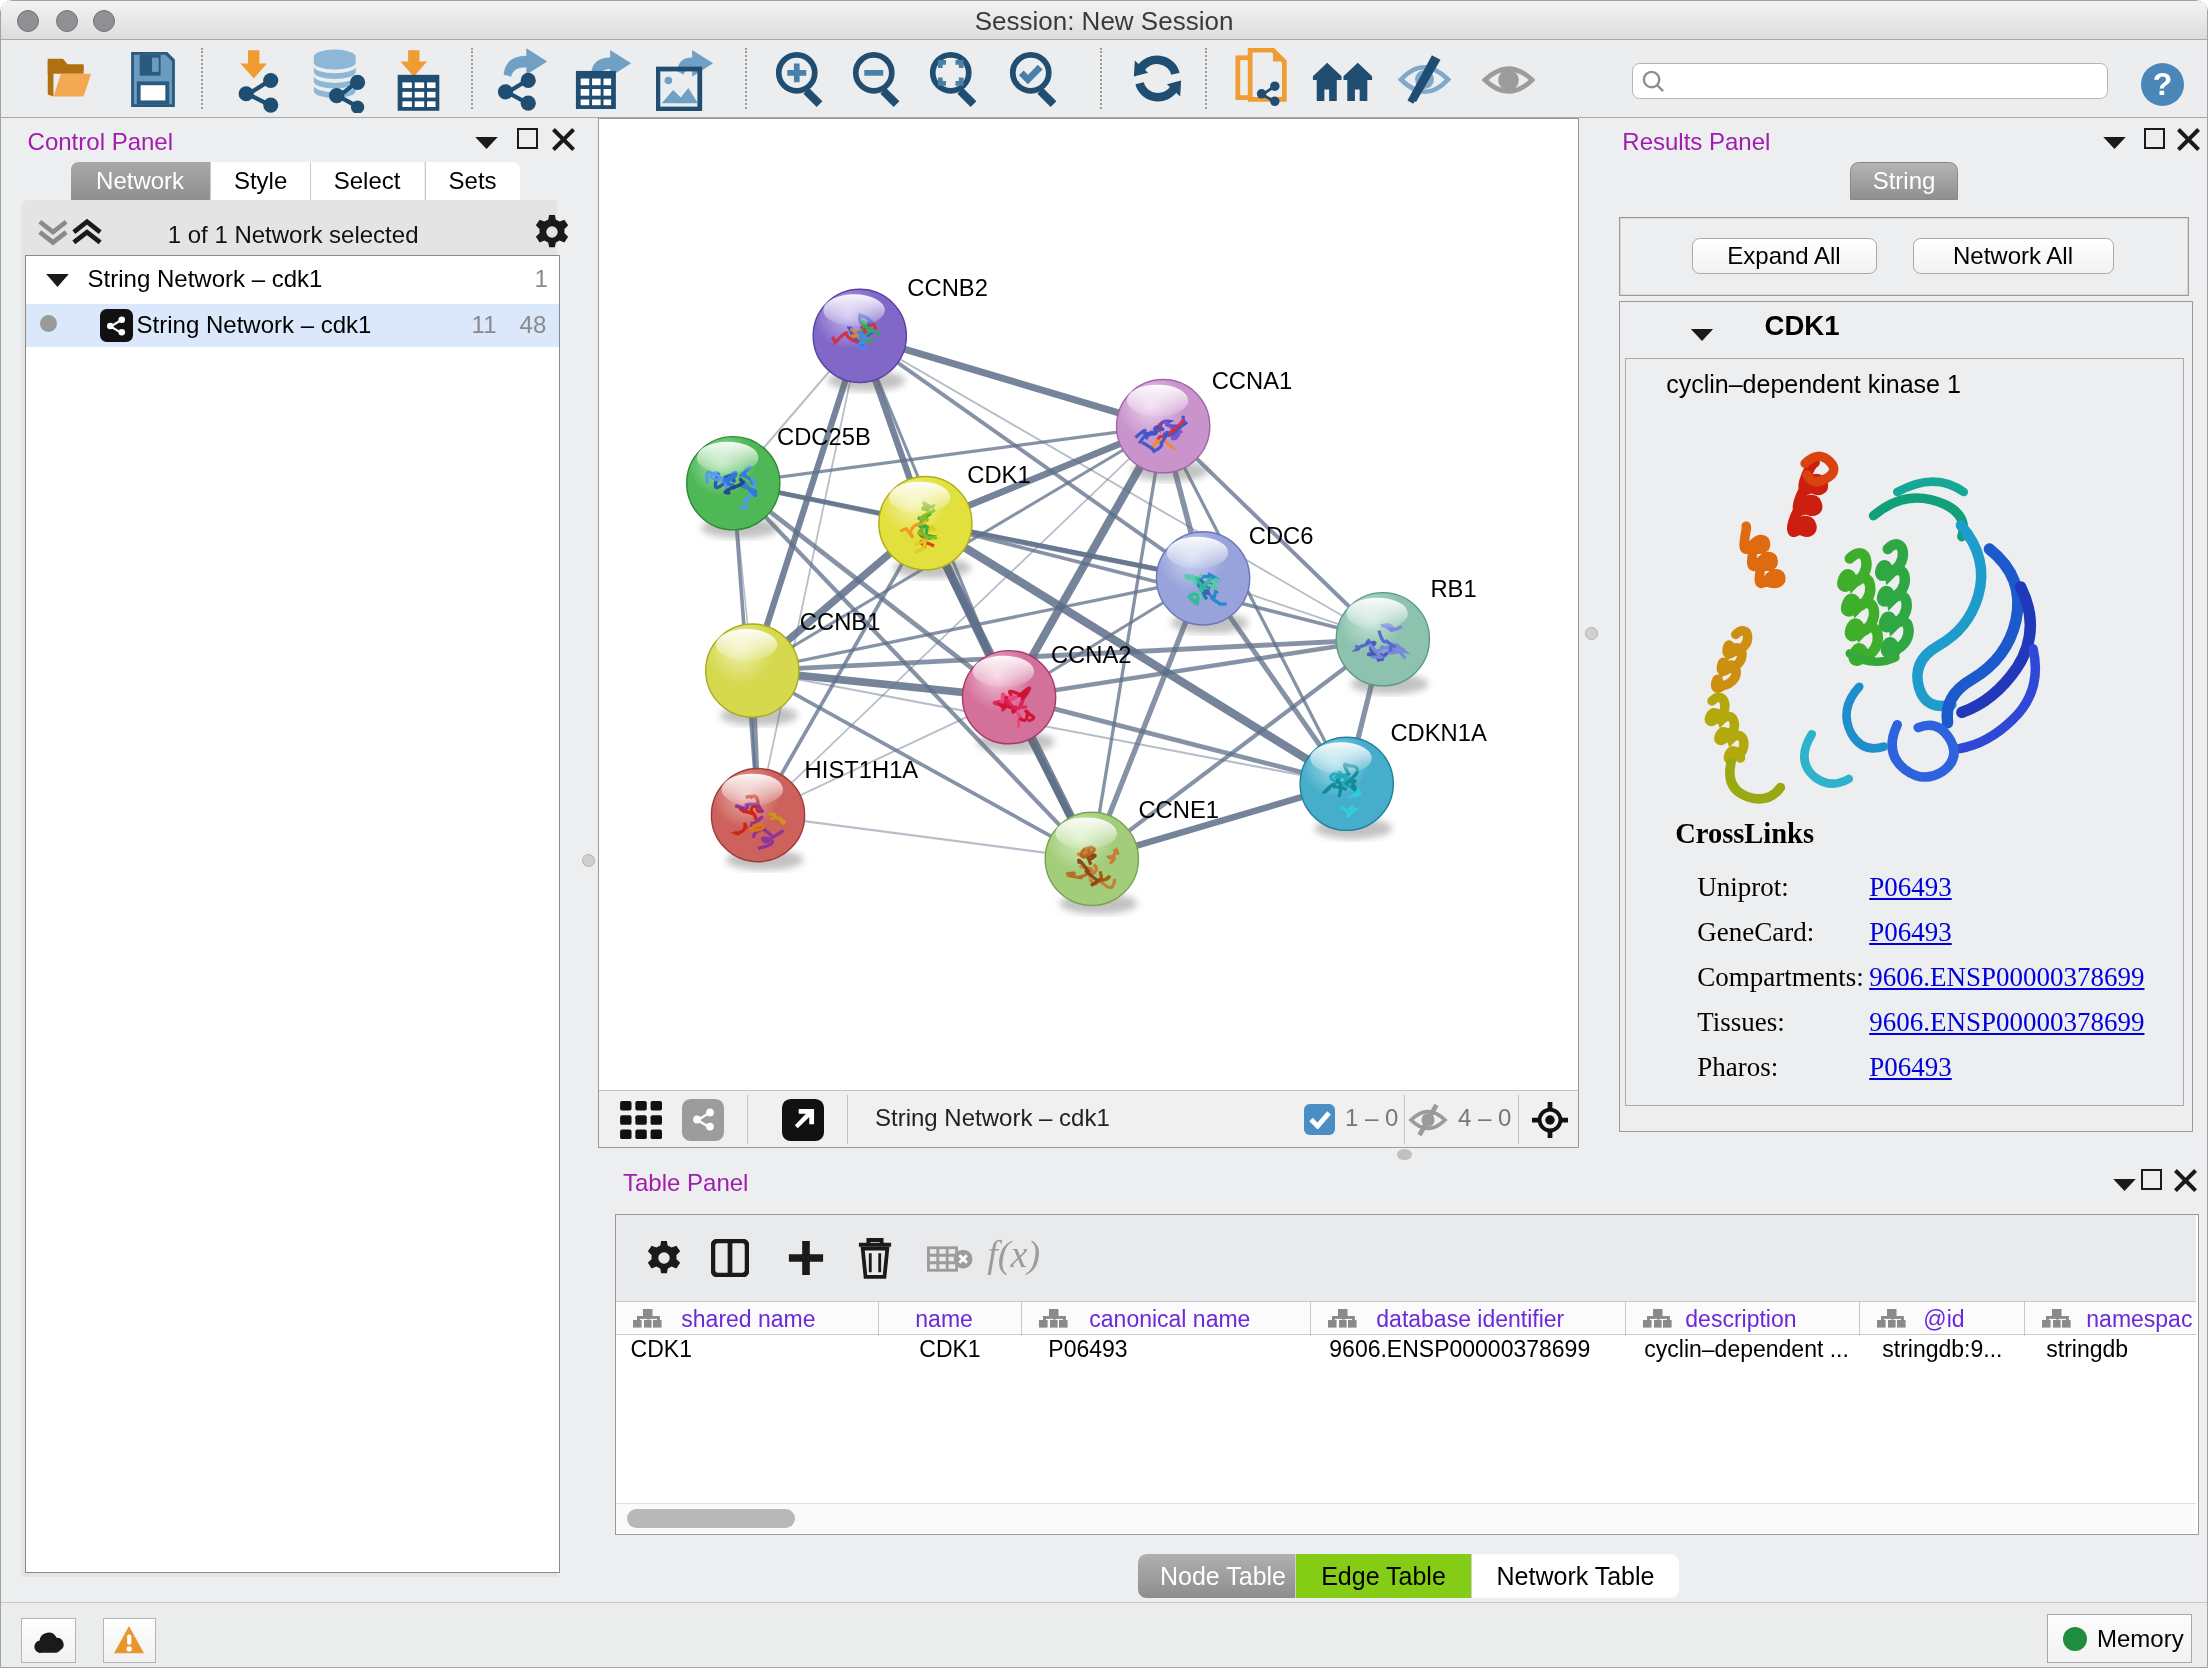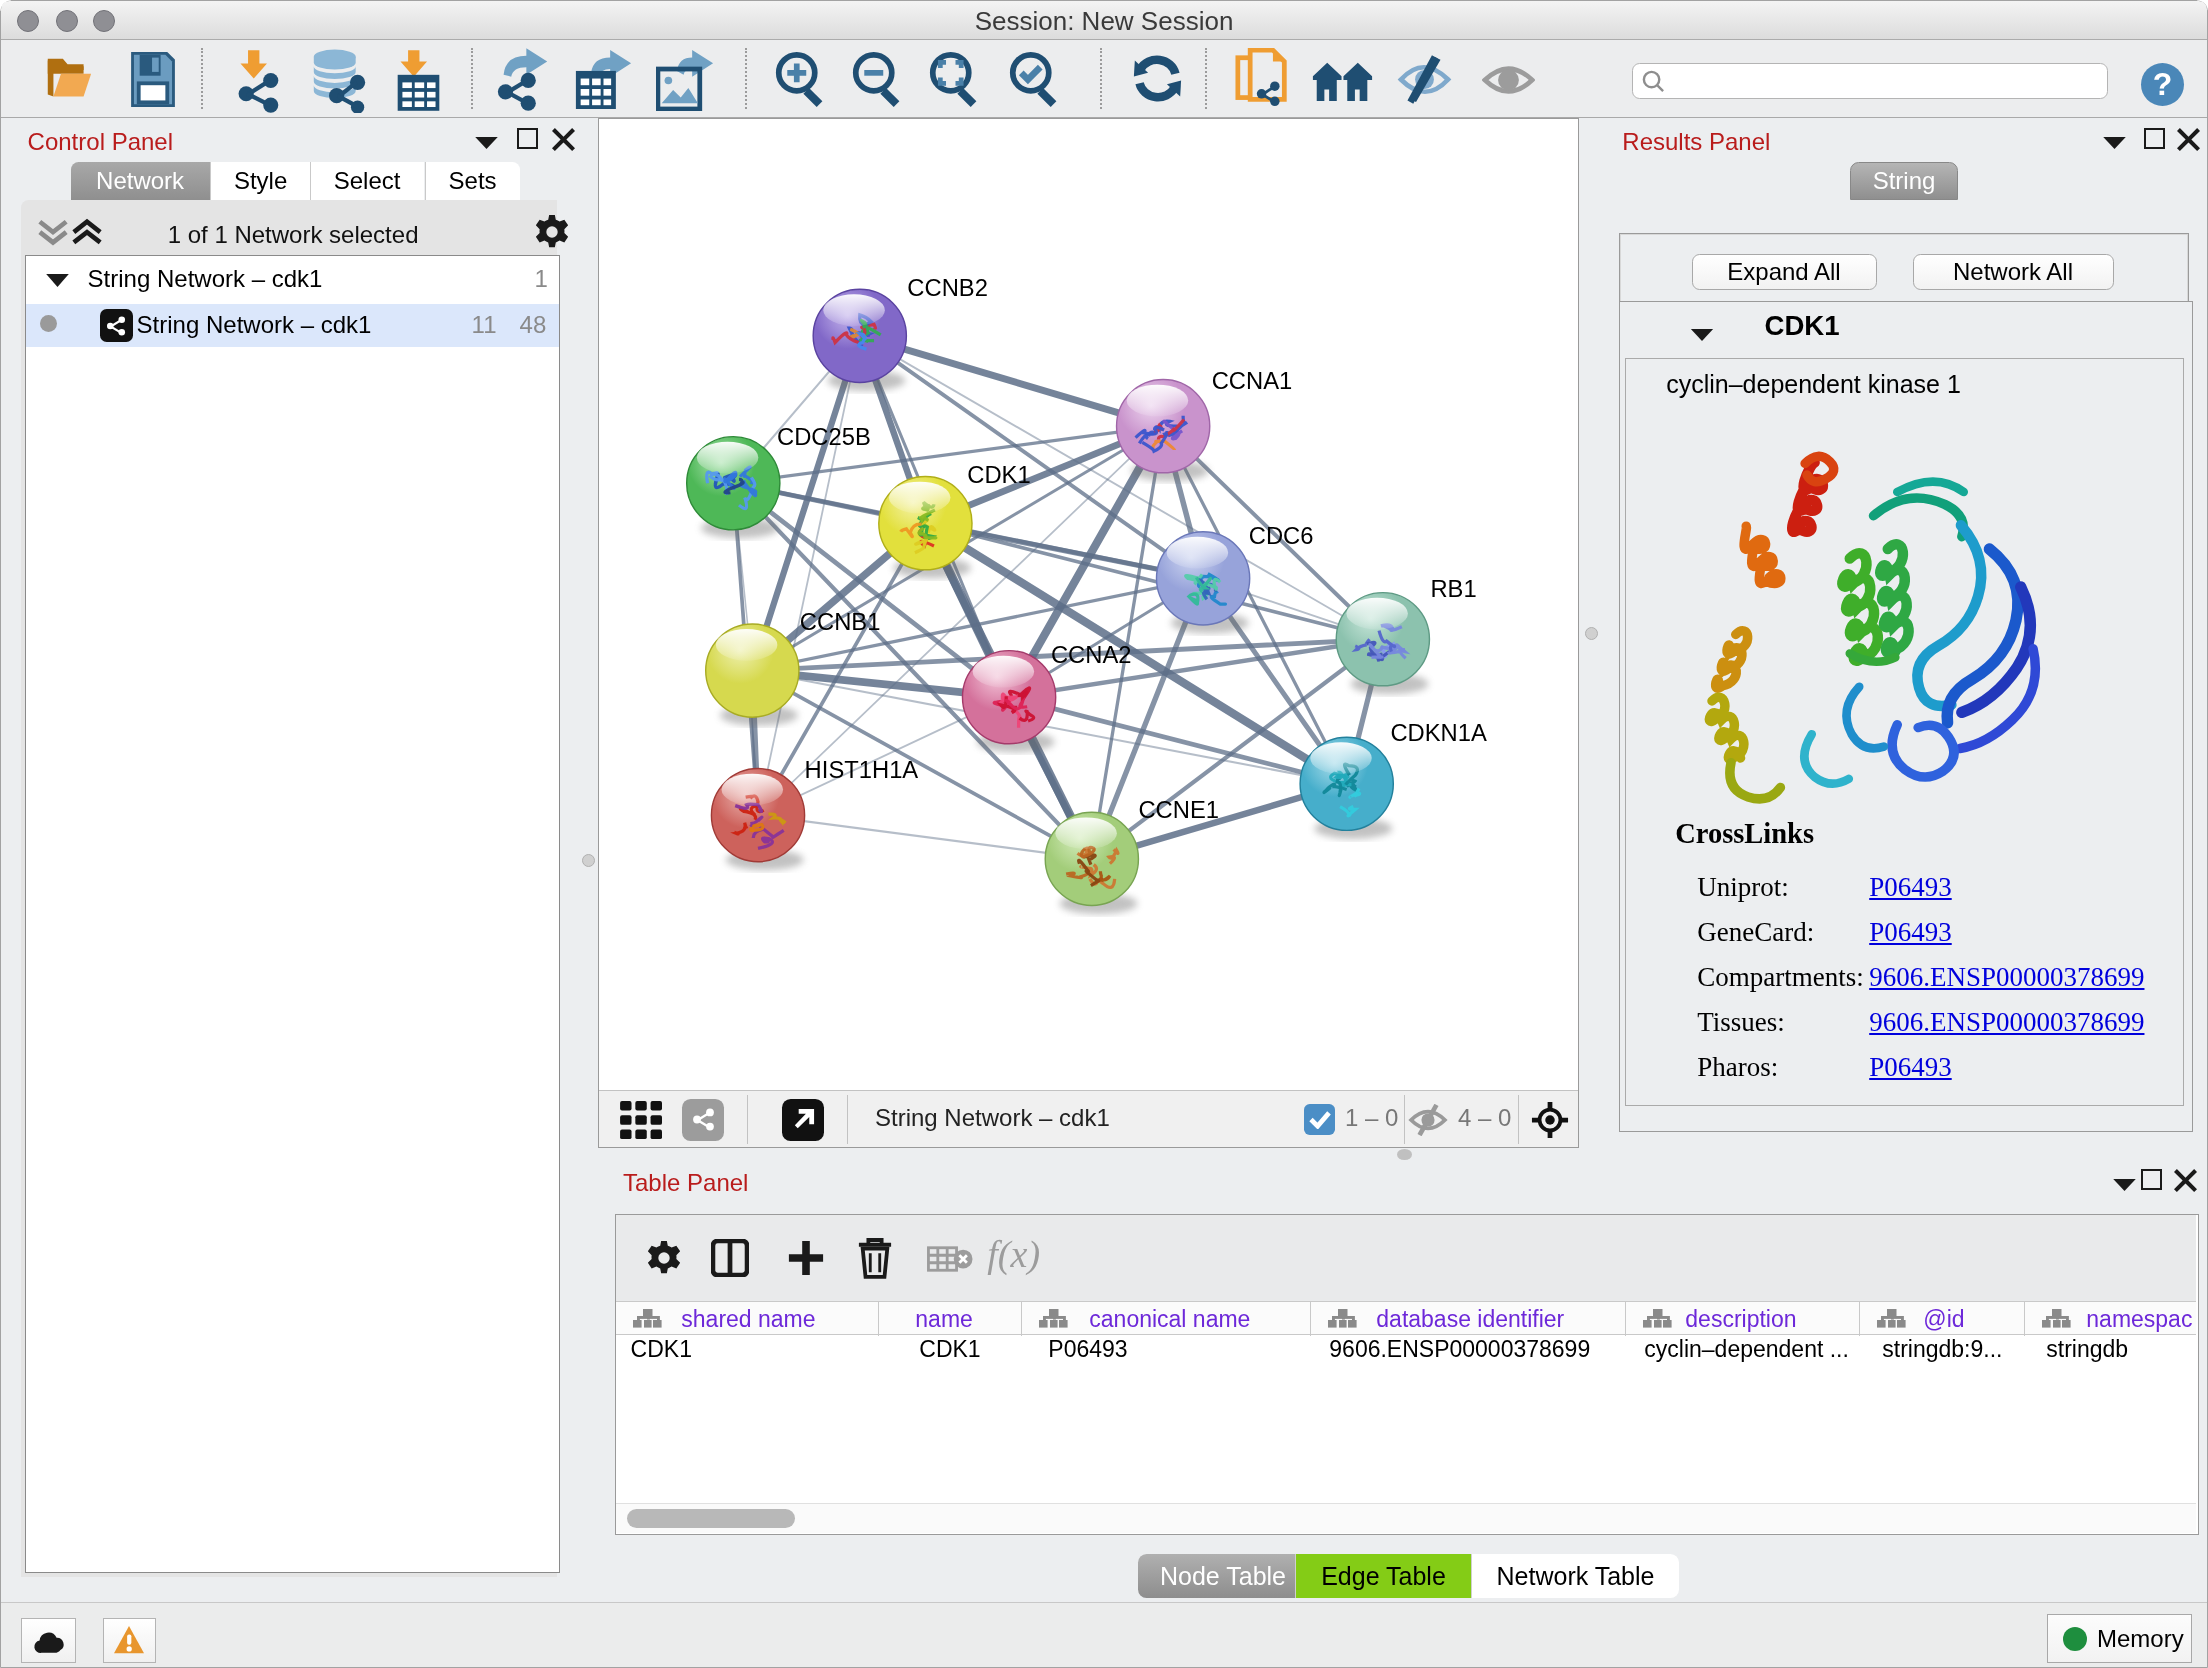--- a/index.html
+++ b/index.html
@@ -15,21 +15,21 @@
   #title { position:absolute; top:5.7px; left:0; width:2208px; text-align:center;
     font-size:26px; color:#3a3a3a; }
   
   #toolbar { left:0; top:40px; width:2208px; height:78px; background:#ecedee;
     border-bottom:1px solid #a9a9a9; }
   .tsep { position:absolute; top:7.6px; height:61px; width:0;
     border-left:2.9px dotted #9b9b9b; }
   .ticon { position:absolute; top:0; }
   
   #controlpanel { left:7.6px; top:118px; width:555px; height:1484px; background:#eceef0; }
-  .panelhead { font-size:24px; color:#b91c1c; }
+  .panelhead { font-size:24px; color:#a21caf; }
   #networkview { left:598px; top:118px; width:981px; height:1030px; background:#ffffff;
     border:1px solid #9a9a9a; }
   #resultspanel { left:1609px; top:118px; width:599px; height:1484px; background:#eceef0; }
   #tablepanel { left:602px; top:1148px; width:1606px; height:454px; background:#eceef0; }
   #statusbar { left:0; top:1602px; width:2208px; height:67px; background:#ebecec;
     border-top:1px solid #c8c8c8; }
   a.lnk { color:#0000dd; text-decoration:underline; }
 </style>
 </head>
 <body>
@@ -626,21 +626,21 @@
   <svg class="abs" style="left:492px;top:17px;" width="27" height="15" viewBox="0 0 28 16">
       <path d="M2 2 h24 l-12 13 z" fill="#1a1a1a"></path>
     </svg>
   <div class="abs" style="left:535px;top:9.5px;width:21px;height:21px;border:2.9px solid #1a1a1a;"></div>
   <svg class="abs" style="left:568px;top:9.5px;" width="23" height="23" viewBox="0 0 24 24">
       <path d="M3 0 L12 9 L21 0 L24 3 L15 12 L24 21 L21 24 L12 15 L3 24 L0 21 L9 12 L0 3 Z" fill="#1a1a1a"></path>
     </svg>
 
   <div class="abs" style="left:241px;top:44px;width:108px;height:38px;background:linear-gradient(#b5b5b5,#8f8f8f);border:1px solid #888;border-radius:8.6px 8.6px 0 0;color:#fff;font-size:24px;text-align:center;line-height:36px;">String</div>
 
-  <div class="abs" style="left:9.5px;top:99px;width:570px;height:79px;background:#eceef0;border:1.9px solid #9a9a9a;box-shadow:inset 0 0 0 1px #d8d8d8;margin-top:16px;">
+  <div class="abs" style="left:9.5px;top:99px;width:570px;height:79px;background:#eceef0;border:1.9px solid #9a9a9a;box-shadow:inset 0 0 0 1px #d8d8d8;">
     <div style="position:absolute;left:72px;top:20px;width:185px;height:36px;background:linear-gradient(#ffffff,#f2f2f2);border:1px solid #a8a8a8;border-radius:7.6px;font-size:24px;color:#000;text-align:center;line-height:34px;">Expand All</div>
     <div style="position:absolute;left:293px;top:20px;width:201px;height:36px;background:linear-gradient(#ffffff,#f2f2f2);border:1px solid #a8a8a8;border-radius:7.6px;font-size:24px;color:#000;text-align:center;line-height:34px;">Network All</div>
   </div>
 
   <div class="abs" style="left:9.5px;top:183px;width:574px;height:831px;background:#eceef0;border:1.9px solid #9a9a9a;">
     <svg style="position:absolute;left:69px;top:25px;" width="26px" height="15" viewBox="0 0 28 16">
         <path d="M2 2 h24 l-12 13 z" fill="#1a1a1a"></path>
       </svg>
     <div style="position:absolute;left:145px;top:7.6px;width:124px;font-size:27.6px;font-weight:bold;color:#000;">CDK1</div>
     <div style="position:absolute;left:5.7px;top:56px;width:559px;height:748px;background:#eceef0;border:1px solid #aaa;">

